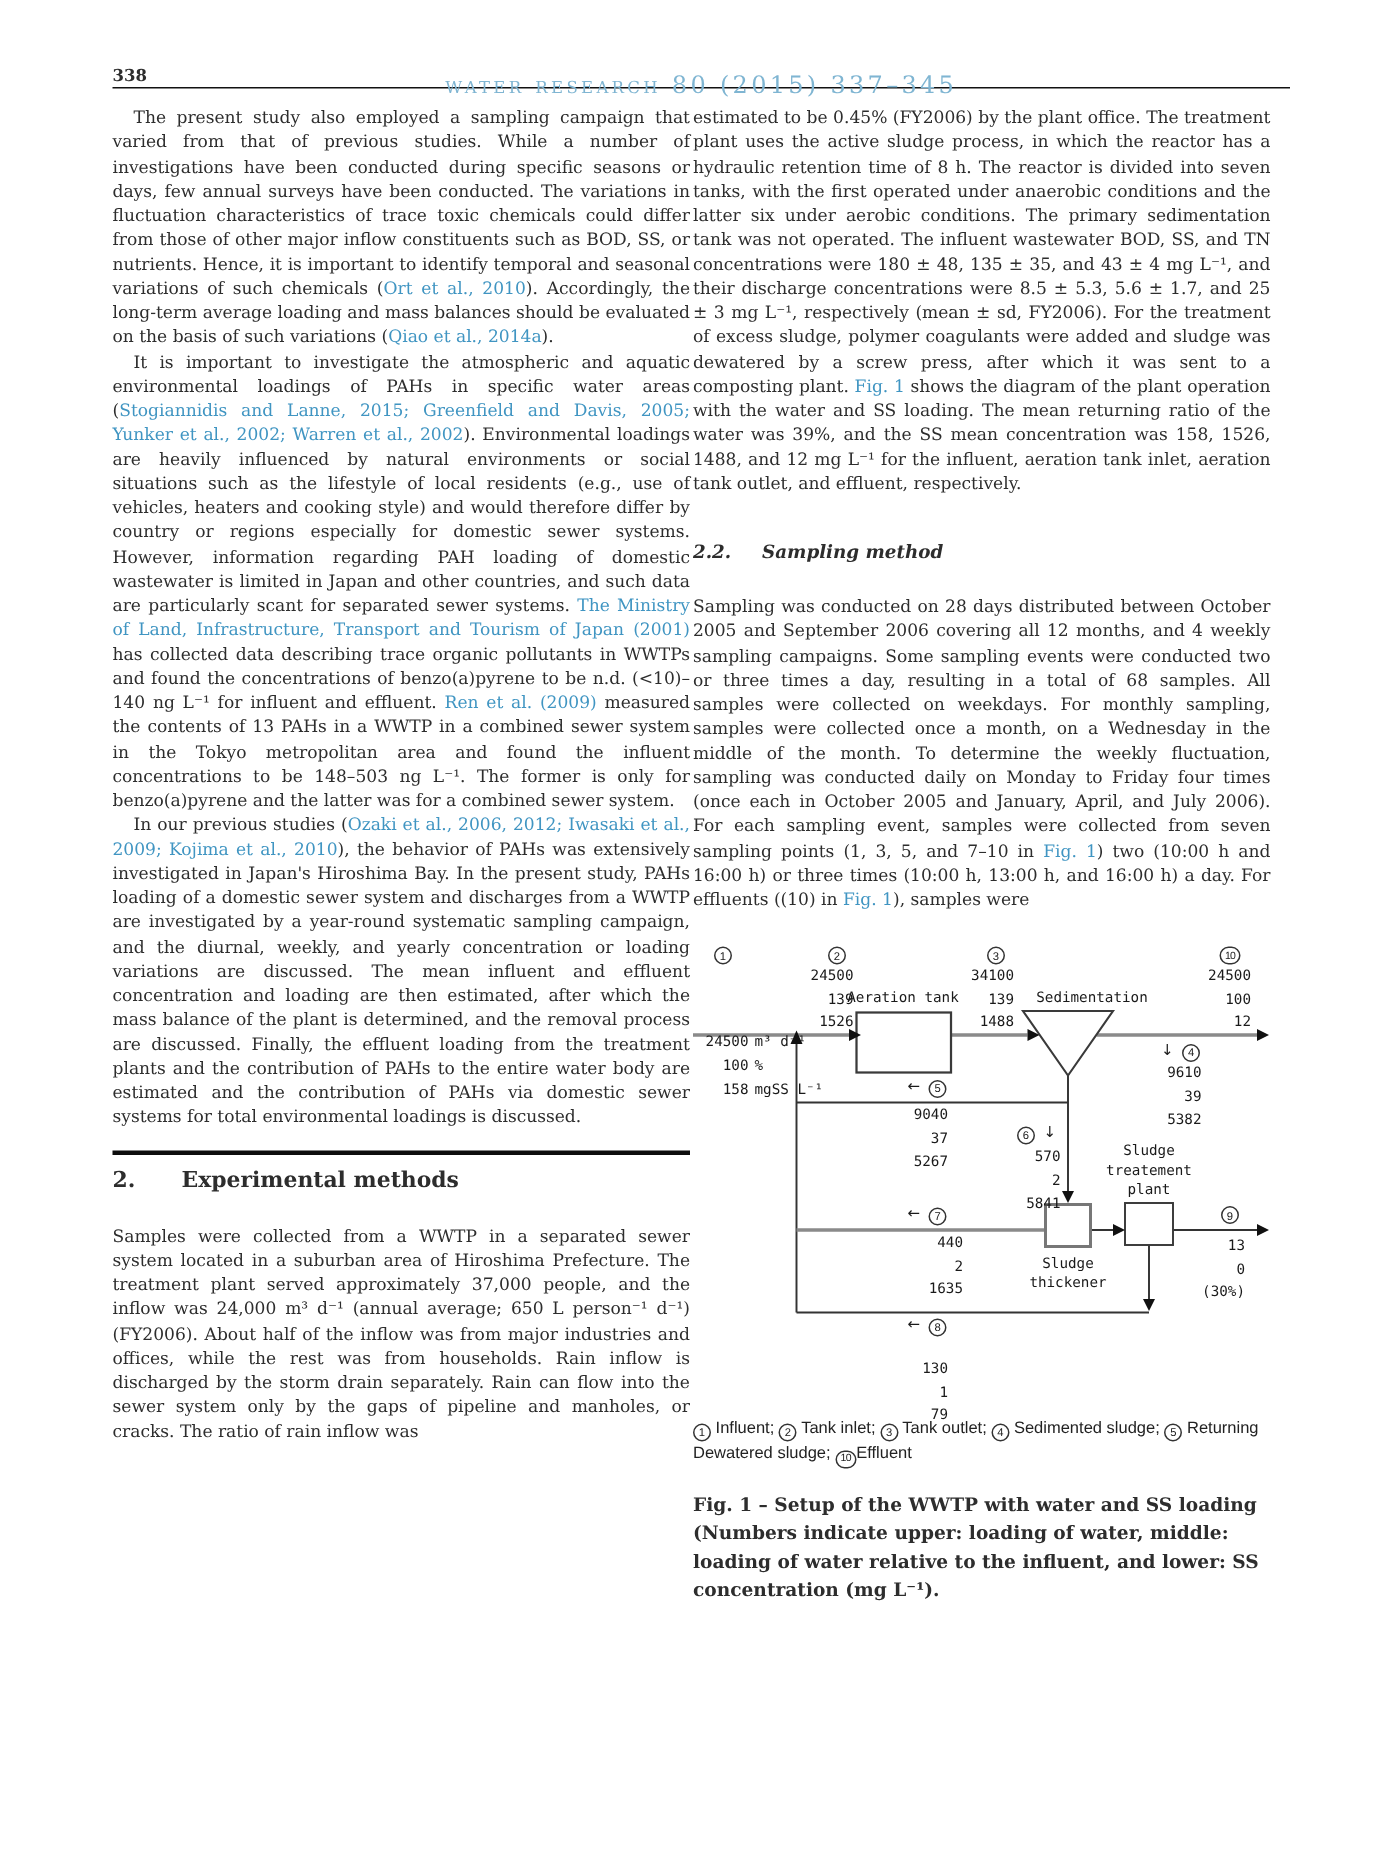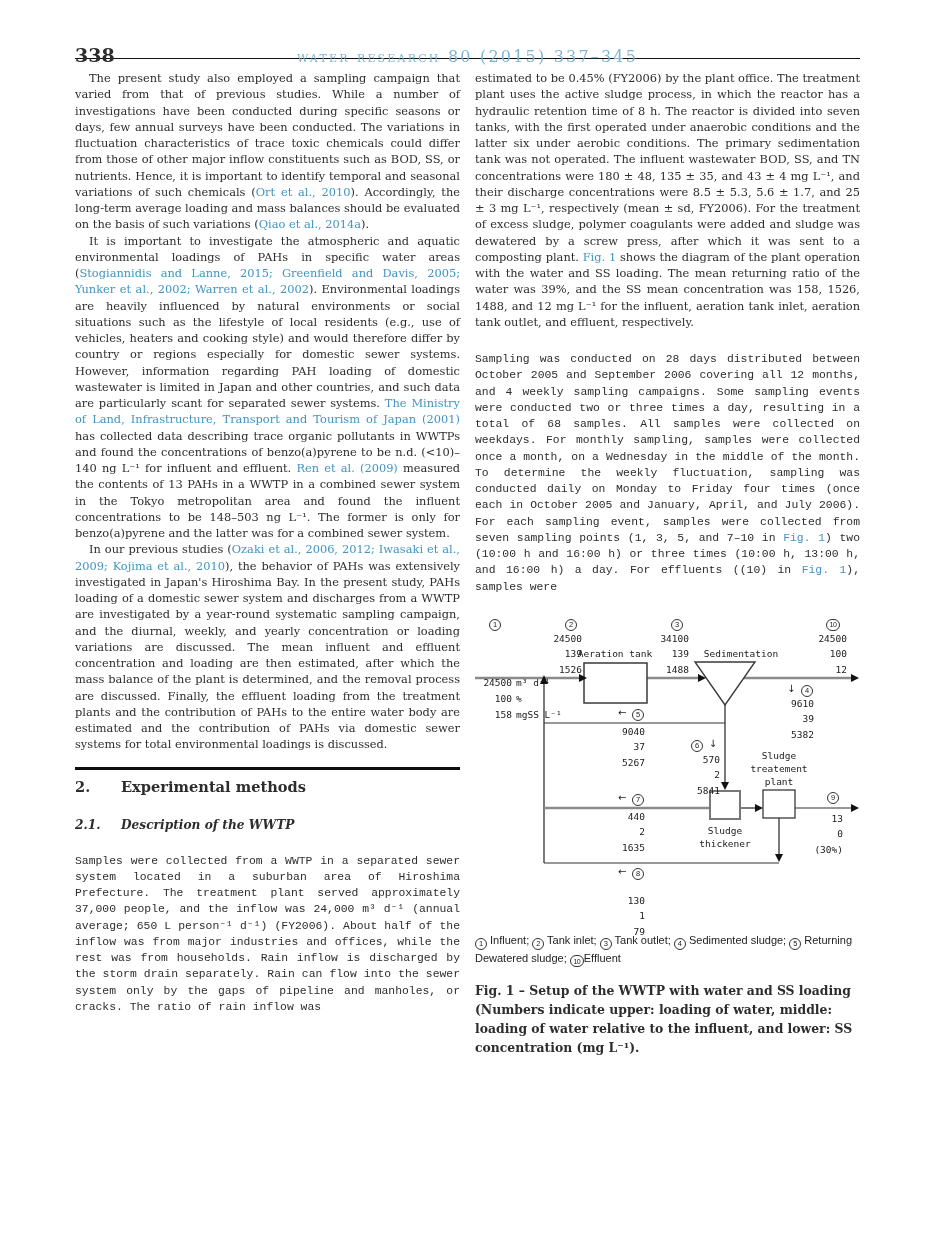--- a/index.html
+++ b/index.html
@@ -4,41 +4,41 @@
 <style>
   * { margin:0; padding:0; box-sizing:border-box; }
   html,body { background:#ffffff; }
   body {
     width:925px; height:1234px; overflow:hidden; position:relative;
     font-family:"DejaVu Serif", serif; color:#2d2d2d;
   }
   .page { padding:0 65px 0 75px; }
   
   .header { position:relative; padding-top:45px; height:40px; }
-  .page-num { position:absolute; left:0; top:44px; font-weight:bold; font-size:19px; }
+  .page-num { position:absolute; left:0; top:44px; font-weight:bold; font-size:11px; }
   .journal-title {
     text-align:center; font-size:16px; letter-spacing:2.2px;
     font-variant:small-caps; color:#7fb5d2; padding-top:2px;
   }
   .header-rule { border-top:1.6px solid #111; margin-top:13px; }
   
-  .content { display:flex; gap:15px; margin-top:11px; }
+  .content { display:flex; gap:2px; margin-top:11px; }
   .col { width:385px; flex:0 0 385px; }
   .para {
     font-size:11.4px; line-height:16.25px; text-align:justify;
     hyphens:none; color:#2d2d2d;
   }
   .para.indent { text-indent:14px; }
   .ref-link { color:#4095c2; text-decoration:none; cursor:pointer; }
   .section-rule { border-top:3.5px solid #0d0d0d; margin-top:14px; }
   .section-head { display:flex; font-size:14.6px; font-weight:bold; margin-top:8px; }
   .subsection { display:flex; font-size:12.2px; font-style:italic; font-weight:600; margin-top:23px; }
   .subsection-r { margin-top:31px; }
   .sec-num { width:46px; flex:0 0 46px; }
-  .body-after-head { margin-top:21px;font-family:Liberation Mono, monospace; }
+  .body-after-head { margin-top:21px; }
   
   .figure-block { margin-top:23px; }
   .diagram { position:relative; width:390px; height:306px;
     font-family:"DejaVu Sans Mono", monospace; font-size:9.5px; color:#1a1a1a; }
   .diagram svg { position:absolute; left:0; top:0; }
   .fcol { position:absolute; text-align:right; line-height:15.6px; }
   .fcol div { white-space:nowrap; }
   .frow { position:absolute; left:2px; top:13px; line-height:15.6px; white-space:nowrap;margin-top:44px; }
   .frow .n { display:inline-block; width:35px; text-align:right; margin-right:4px; }
   .flabel { position:absolute; white-space:nowrap; }
@@ -73,29 +73,29 @@
     <div class="col">
       <p class="para indent">The present study also employed a sampling campaign that varied from that of previous studies. While a number of investigations have been conducted during specific seasons or days, few annual surveys have been conducted. The variations in fluctuation characteristics of trace toxic chemicals could differ from those of other major inflow constituents such as BOD, SS, or nutrients. Hence, it is important to identify temporal and seasonal variations of such chemicals (<a class="ref-link">Ort et al., 2010</a>). Accordingly, the long-term average loading and mass balances should be evaluated on the basis of such variations (<a class="ref-link">Qiao et al., 2014a</a>).</p>
       <p class="para indent">It is important to investigate the atmospheric and aquatic environmental loadings of PAHs in specific water areas (<a class="ref-link">Stogiannidis and Lanne, 2015; Greenfield and Davis, 2005; Yunker et al., 2002; Warren et al., 2002</a>). Environmental loadings are heavily influenced by natural environments or social situations such as the lifestyle of local residents (e.g., use of vehicles, heaters and cooking style) and would therefore differ by country or regions especially for domestic sewer systems. However, information regarding PAH loading of domestic wastewater is limited in Japan and other countries, and such data are particularly scant for separated sewer systems. <a class="ref-link">The Ministry of Land, Infrastructure, Transport and Tourism of Japan (2001)</a> has collected data describing trace organic pollutants in WWTPs and found the concentrations of benzo(a)pyrene to be n.d. (&lt;10)–140 ng L⁻¹ for influent and effluent. <a class="ref-link">Ren et al. (2009)</a> measured the contents of 13 PAHs in a WWTP in a combined sewer system in the Tokyo metropolitan area and found the influent concentrations to be 148–503 ng L⁻¹. The former is only for benzo(a)pyrene and the latter was for a combined sewer system.</p>
       <p class="para indent">In our previous studies (<a class="ref-link">Ozaki et al., 2006, 2012; Iwasaki et al., 2009; Kojima et al., 2010</a>), the behavior of PAHs was extensively investigated in Japan's Hiroshima Bay. In the present study, PAHs loading of a domestic sewer system and discharges from a WWTP are investigated by a year-round systematic sampling campaign, and the diurnal, weekly, and yearly concentration or loading variations are discussed. The mean influent and effluent concentration and loading are then estimated, after which the mass balance of the plant is determined, and the removal process are discussed. Finally, the effluent loading from the treatment plants and the contribution of PAHs to the entire water body are estimated and the contribution of PAHs via domestic sewer systems for total environmental loadings is discussed.</p>
 
       <div class="section-rule"></div>
       <h2 class="section-head">
         <span class="sec-num">2.</span>
         <span>Experimental methods</span>
       </h2>
-      <h3 class="subsection">
-        <span class="sec-num">2.1.</span>
-        <span>Description of the WWTP</span>
-      </h3>
       <p class="para body-after-head">Samples were collected from a WWTP in a separated sewer system located in a suburban area of Hiroshima Prefecture. The treatment plant served approximately 37,000 people, and the inflow was 24,000 m³ d⁻¹ (annual average; 650 L person⁻¹ d⁻¹) (FY2006). About half of the inflow was from major industries and offices, while the rest was from households. Rain inflow is discharged by the storm drain separately. Rain can flow into the sewer system only by the gaps of pipeline and manholes, or cracks. The ratio of rain inflow was</p>
     </div>
 
     <div class="col">
       <p class="para">estimated to be 0.45% (FY2006) by the plant office. The treatment plant uses the active sludge process, in which the reactor has a hydraulic retention time of 8 h. The reactor is divided into seven tanks, with the first operated under anaerobic conditions and the latter six under aerobic conditions. The primary sedimentation tank was not operated. The influent wastewater BOD, SS, and TN concentrations were 180 ± 48, 135 ± 35, and 43 ± 4 mg L⁻¹, and their discharge concentrations were 8.5 ± 5.3, 5.6 ± 1.7, and 25 ± 3 mg L⁻¹, respectively (mean ± sd, FY2006). For the treatment of excess sludge, polymer coagulants were added and sludge was dewatered by a screw press, after which it was sent to a composting plant. <a class="ref-link">Fig. 1</a> shows the diagram of the plant operation with the water and SS loading. The mean returning ratio of the water was 39%, and the SS mean concentration was 158, 1526, 1488, and 12 mg L⁻¹ for the influent, aeration tank inlet, aeration tank outlet, and effluent, respectively.</p>
+      <h3 class="subsection subsection-r">
+        <span class="sec-num">2.2.</span>
+        <span>Sampling method</span>
+      </h3>
       <p class="para body-after-head">Sampling was conducted on 28 days distributed between October 2005 and September 2006 covering all 12 months, and 4 weekly sampling campaigns. Some sampling events were conducted two or three times a day, resulting in a total of 68 samples. All samples were collected on weekdays. For monthly sampling, samples were collected once a month, on a Wednesday in the middle of the month. To determine the weekly fluctuation, sampling was conducted daily on Monday to Friday four times (once each in October 2005 and January, April, and July 2006). For each sampling event, samples were collected from seven sampling points (1, 3, 5, and 7–10 in <a class="ref-link">Fig. 1</a>) two (10:00 h and 16:00 h) or three times (10:00 h, 13:00 h, and 16:00 h) a day. For effluents ((10) in <a class="ref-link">Fig. 1</a>), samples were</p>
 
       <div class="figure-block">
         <div class="diagram">
           <svg width="390" height="306" viewBox="0 0 390 306">
 
             <line x1="69" y1="60" x2="69" y2="245" stroke="#333" stroke-width="1.3"></line>
             <line x1="69" y1="105" x2="250" y2="105" stroke="#333" stroke-width="1.2"></line>
             <line x1="69" y1="245" x2="304" y2="245" stroke="#333" stroke-width="1.2"></line>
             <line x1="304" y1="200" x2="304" y2="238" stroke="#333" stroke-width="1.3"></line>
@@ -176,21 +176,21 @@
           <div class="fcol" style="left:197px;top:134px;width:48px">
             <div>570</div>
               <div>2</div>
               <div>5841</div>
           </div>
 
           <div class="flabel" style="left:143px;top:174px">
             <span class="arrow">←</span>
             <span class="circ-inline">7</span>
           </div>
-          <div class="fcol" style="left:122px;top:191px;width:48px">
+          <div class="fcol" style="left:132px;top:191px;width:48px">
             <div>440</div>
               <div>2</div>
               <div>1635</div>
           </div>
 
           <div class="flabel" style="left:143px;top:248px">
             <span class="arrow">←</span>
             <span class="circ-inline">8</span>
           </div>
           <div class="fcol" style="left:122px;top:275px;width:48px">

